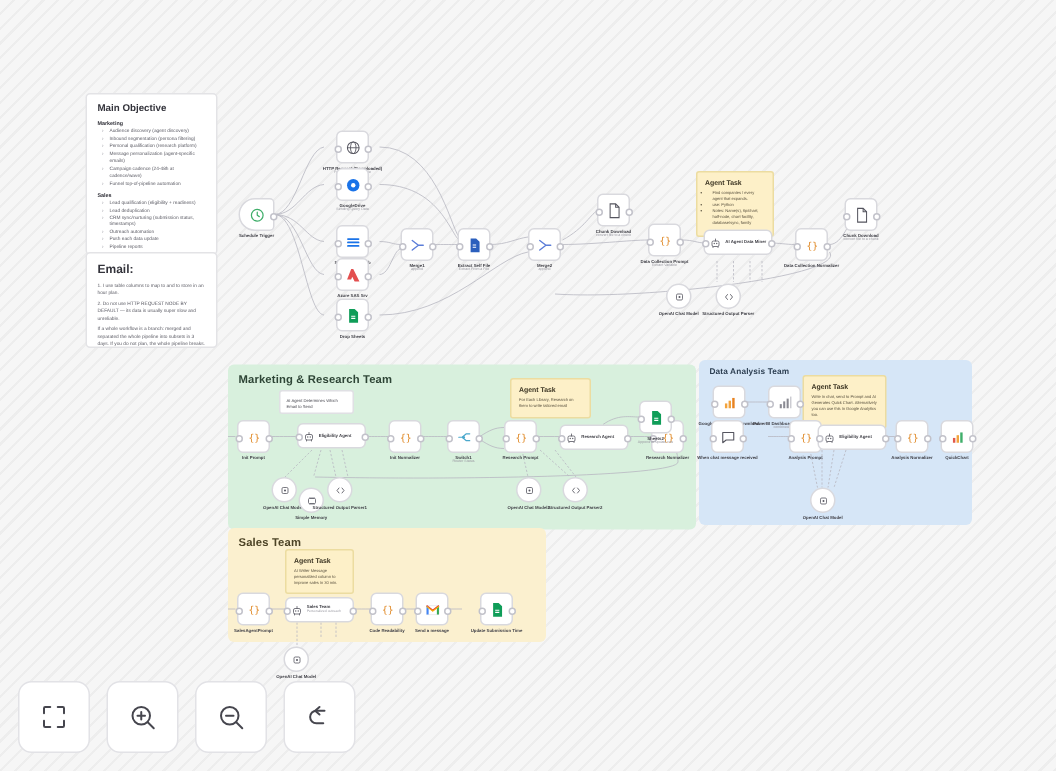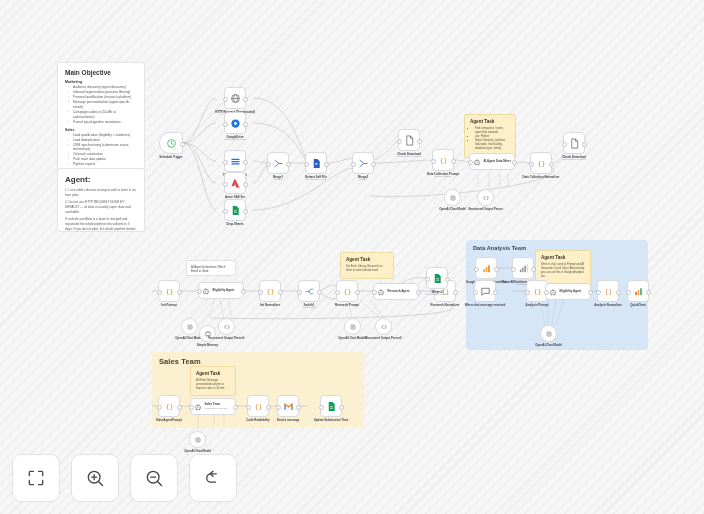--- a/index.html
+++ b/index.html
@@ -115,20 +115,23 @@
     cursor:pointer;
   }
   .tbtn svg { width:20px; height:20px; stroke:#46464e; fill:none; stroke-width:1.6;
     stroke-linecap:round; stroke-linejoin:round; }
 </style>
 </head>
 <body>
 
 <div class="canvas">
 
+  <div class="team" id="team-marketing">
+    <div class="title">Marketing &amp; Research Team</div>
+  </div>
   <div class="team" id="team-analysis">
     <div class="title">Data Analysis Team</div>
   </div>
   <div class="team" id="team-sales">
     <div class="title">Sales Team</div>
   </div>
 
   <svg class="edges" viewBox="0 0 704 514">
 
     <path d="M183,143 C198,143 203,100 216,98"></path>
@@ -218,21 +221,21 @@
       <li>Lead qualification (eligibility + readiness)</li>
       <li>Lead deduplication</li>
       <li>CRM sync/nurturing (submission status, timestamps)</li>
       <li>Outreach automation</li>
       <li>Push each data update</li>
       <li>Pipeline reports</li>
     </ul>
   </div>
 
   <div class="sticky" id="notes-panel">
-    <h3>Agent:</h3>
+    <h3>Email:</h3>
     <p>1. I use table columns to map to and to store in an hour plan.</p>
     <p>2. Do not use HTTP REQUEST NODE BY DEFAULT — its data is usually super slow and unreliable.</p>
     <p>If a whole workflow is a branch: merged and separated the whole pipeline into subsets in 3 days. If you do not plan, the whole pipeline breaks. ⚠️🔥</p>
   </div>
 
   <div class="agent-note" style="left:464px; top:114px; width:52px; height:44px;">
     <h4>Agent Task</h4>
     <ul>
       <li>Find companies / every agent that expands.</li>
       <li>use: Python</li>

